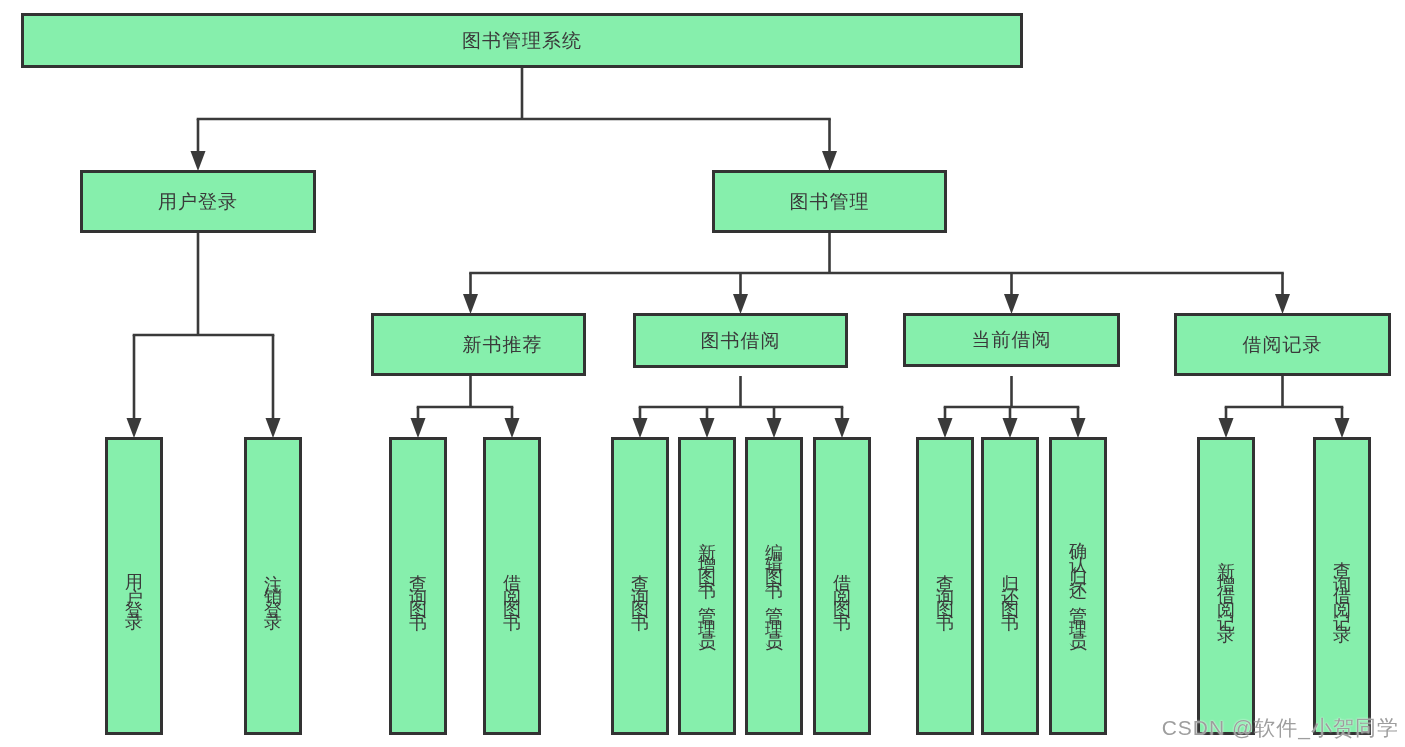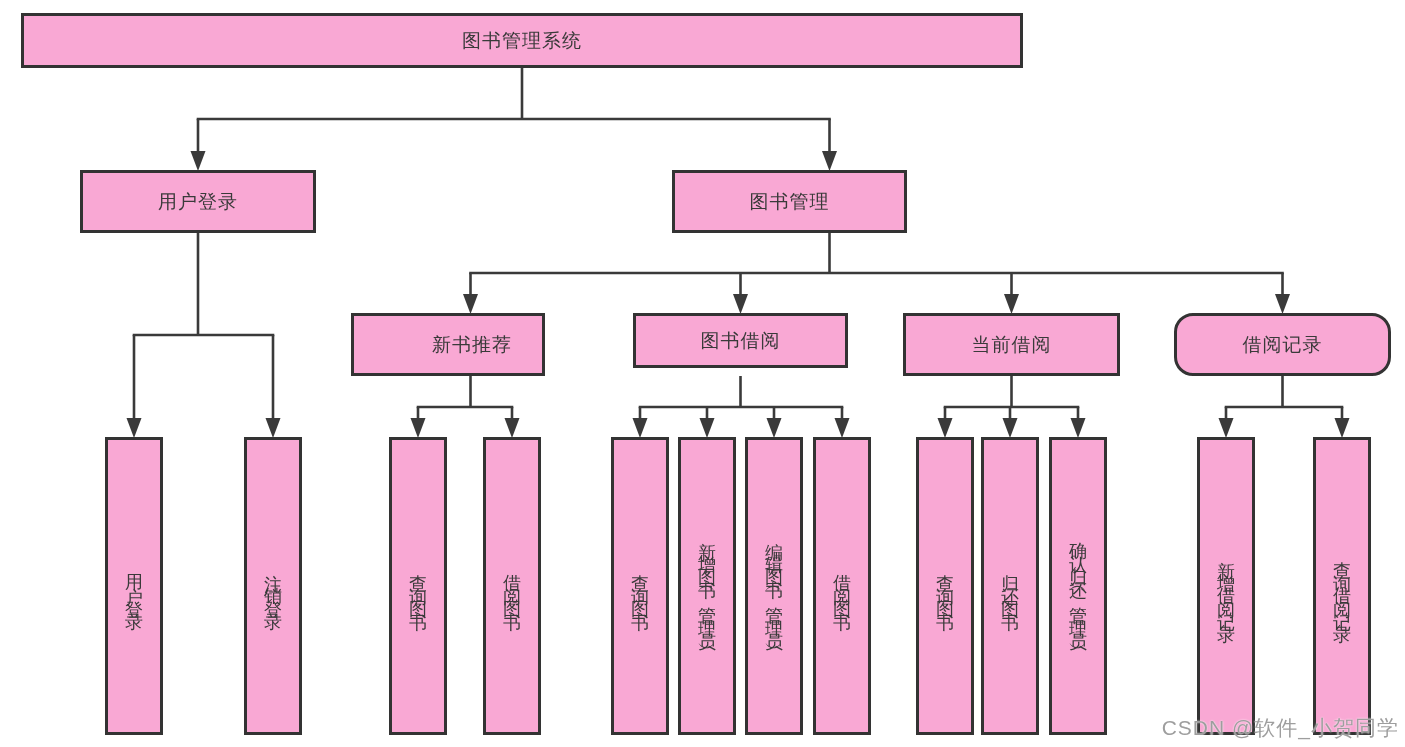--- a/index.html
+++ b/index.html
@@ -8,21 +8,21 @@
     width:1405px;height:747px;
     background:#ffffff;
     font-family:"Liberation Sans","DejaVu Sans",sans-serif;
     overflow:hidden;
   }
   #edges-svg{position:absolute;left:0;top:0;width:1405px;height:747px;}
   .node{
     position:absolute;
     box-sizing:border-box;
     border:3px solid #333333;
-    background:#f9a8d4;
+    background:#86efac;
     display:flex;
     align-items:center;
     justify-content:center;
     color:#3a3a3a;
   }
   .node.horizontal .label{
     font-size:19px;
     letter-spacing:1px;
     white-space:nowrap;
   }
@@ -104,33 +104,33 @@
       <line x1="1342" y1="407" x2="1342" y2="421" stroke="#3a3a3a" stroke-width="2.6"></line>
       <polygon points="1334.5,418 1349.5,418 1342,438" fill="#3a3a3a"></polygon>
     </svg>
   <div id="watermark" style="color: rgb(158, 158, 158);">CSDN @软件_小贺同学</div>
 <div class="node horizontal" style="left: 21px; top: 13px; width: 1002px; height: 55px; border-color: rgb(51, 51, 51);">
     <span class="label">图书管理系统</span>
   </div>
     <div class="node horizontal" style="left: 80px; top: 170px; width: 236px; height: 63px; border-color: rgb(51, 51, 51);">
     <span class="label">用户登录</span>
   </div>
-    <div class="node horizontal" style="left: 672px; top: 170px; width: 235px; height: 63px; border-color: rgb(51, 51, 51);">
+    <div class="node horizontal" style="left: 712px; top: 170px; width: 235px; height: 63px; border-color: rgb(51, 51, 51);">
     <span class="label">图书管理</span>
   </div>
-    <div class="node horizontal" style="left: 351px; top: 313px; width: 194px; height: 63px; border-color: rgb(51, 51, 51); padding-left: 48px;">
+    <div class="node horizontal" style="left: 371px; top: 313px; width: 215px; height: 63px; border-color: rgb(51, 51, 51); padding-left: 48px;">
     <span class="label">新书推荐</span>
   </div>
     <div class="node horizontal" style="left: 633px; top: 313px; width: 215px; height: 55px; border-color: rgb(51, 51, 51);">
     <span class="label">图书借阅</span>
   </div>
-    <div class="node horizontal" style="left: 903px; top: 313px; width: 217px; height: 63px; border-color: rgb(51, 51, 51);">
+    <div class="node horizontal" style="left: 903px; top: 313px; width: 217px; height: 54px; border-color: rgb(51, 51, 51);">
     <span class="label">当前借阅</span>
   </div>
-    <div class="node horizontal" style="left: 1174px; top: 313px; width: 217px; height: 63px; border-color: rgb(51, 51, 51); border-radius: 19px;">
+    <div class="node horizontal" style="left: 1174px; top: 313px; width: 217px; height: 63px; border-color: rgb(51, 51, 51);">
     <span class="label">借阅记录</span>
   </div>
     <div class="node vertical" style="left: 105px; top: 437px; width: 58px; height: 298px; border-color: rgb(51, 51, 51);">
     <span class="label">用户登录</span>
   </div>
     <div class="node vertical" style="left: 244px; top: 437px; width: 58px; height: 298px; border-color: rgb(51, 51, 51);">
     <span class="label">注销登录</span>
   </div>
     <div class="node vertical" style="left: 389px; top: 437px; width: 58px; height: 298px; border-color: rgb(51, 51, 51);">
     <span class="label">查询图书</span>

